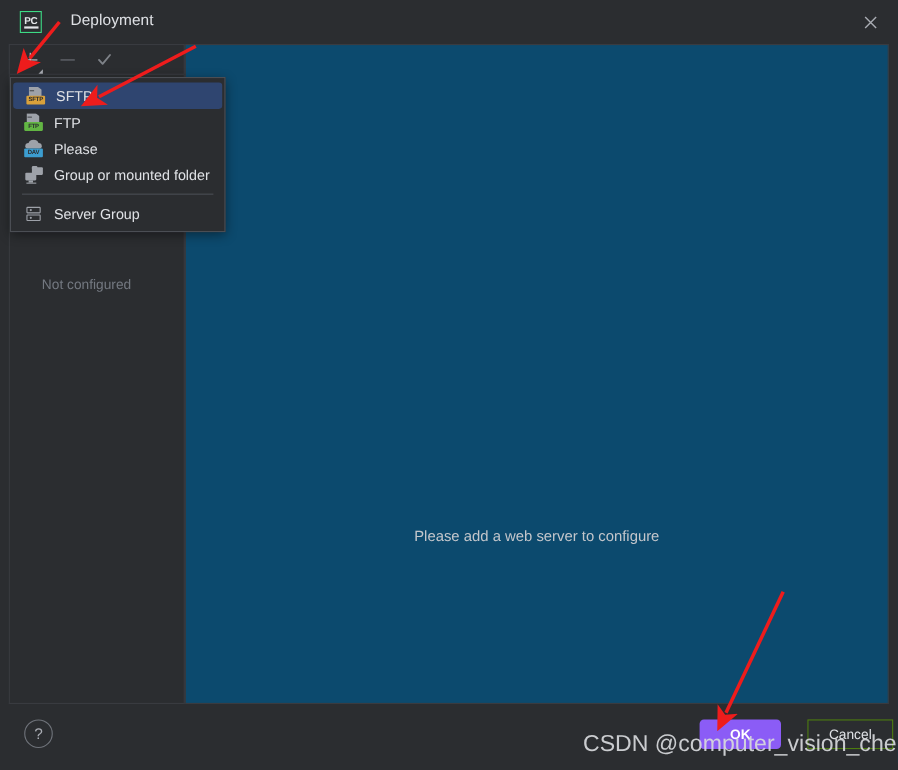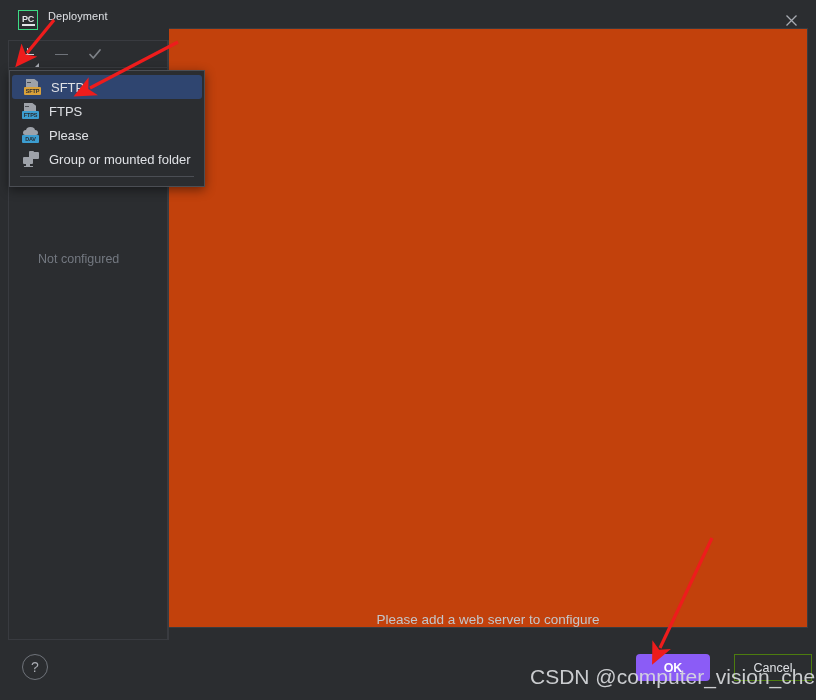--- a/index.html
+++ b/index.html
@@ -34,22 +34,22 @@
   .pc-logo .pc-text {
     font-size: 9px; font-weight: bold; color: #e3e5e8;
     line-height: 9px; letter-spacing: -0.3px;
     margin-top: -2px;
   }
   .pc-logo .pc-bar {
     position: absolute; left: 3px; bottom: 3px;
     width: 13px; height: 2px; background: #e3e5e8;
   }
   .title-text {
-    position: absolute; left: 48px; top: 10px;
-    font-size: 11px; color: #dfe1e5;
+    position: absolute; left: 64px; top: 10px;
+    font-size: 14px; color: #dfe1e5;
     letter-spacing: 0.1px;
   }
   .close-btn {
     position: absolute; right: 8px; top: 6px;
     width: 34px; height: 28px;
     display: flex; align-items: center; justify-content: center;
     cursor: pointer;
   }
   .close-btn svg { display: block; }
 
@@ -101,27 +101,27 @@
 
   
   .v-divider {
     position: absolute; left: 168px; top: 40px;
     width: 1px; height: 600px;
     background: #393b40;
   }
 
   
   .right-panel {
-    position: absolute; left: 169px; top: 28px;
+    position: absolute; left: 169px; top: 40px;
     width: 639px; height: 600px;
-    background: #c2410c;
+    background: #0c4a6e;
     border-right: 1px solid #393b40;
     border-bottom: 1px solid #393b40;
     border-top: 1px solid #393b40;
-    display: flex; align-items: flex-end; justify-content: center;
+    display: flex; align-items: center; justify-content: center;
   }
   .empty-msg {
     margin-top: 294px;
     font-size: 13.5px; color: #c3c6cb;
   }
 
   
   .dropdown {
     position: absolute; left: 9px; top: 70px;
     width: 196px;
@@ -350,29 +350,29 @@
 
     <div class="dd-item selected">
       <span class="dd-icon">
         <span class="ic-srv"></span>
           <span class="ic-srv-line"></span>
         <span class="ic-badge badge-sftp">SFTP</span>
       </span>
       <span class="dd-label">SFTP</span>
     </div>
 
-
     <div class="dd-item">
       <span class="dd-icon">
         <span class="ic-srv"></span>
           <span class="ic-srv-line"></span>
-        <span class="ic-badge badge-ftps">FTPS</span>
+        <span class="ic-badge badge-ftp">FTP</span>
       </span>
-      <span class="dd-label">FTPS</span>
-    </div>
+      <span class="dd-label">FTP</span>
+    </div>
+
 
     <div class="dd-item">
       <span class="dd-icon">
         <span class="ic-cloud">
             <span class="c1"></span>
             <span class="c2"></span>
           </span>
         <span class="ic-badge badge-dav">DAV</span>
       </span>
       <span class="dd-label">Please</span>
@@ -385,20 +385,29 @@
         <span class="ic-mon"></span>
         <span class="ic-mon-stand"></span>
         <span class="ic-mon-base"></span>
       </span>
       <span class="dd-label">Group or mounted folder</span>
     </div>
 
 
     <div class="dd-sep"></div>
 
+    <div class="dd-item">
+      <span class="dd-icon">
+        <span class="ic-rack"></span>
+        <span class="ic-rack-dot" style="left:4.5px; top:5px;"></span>
+        <span class="ic-rack2"></span>
+        <span class="ic-rack-dot" style="left:4.5px; top:12px;"></span>
+      </span>
+      <span class="dd-label">Server Group</span>
+    </div>
 
   </div>
 
   <div class="help-btn">
     <span>?</span>
   </div>
   <button class="ok-btn">OK</button>
   <button class="cancel-btn">Cancel</button>
 
   <div class="watermark">CSDN @computer_vision_chen</div>

